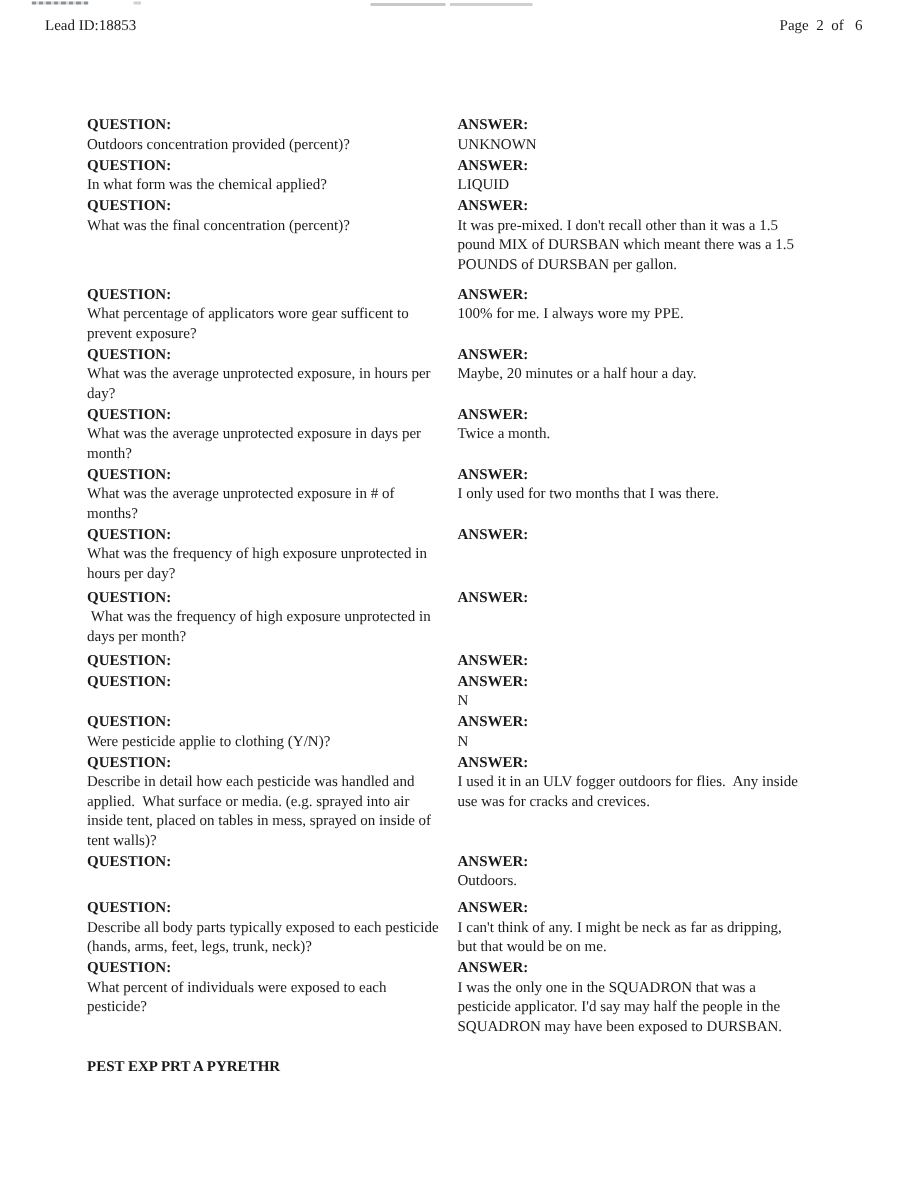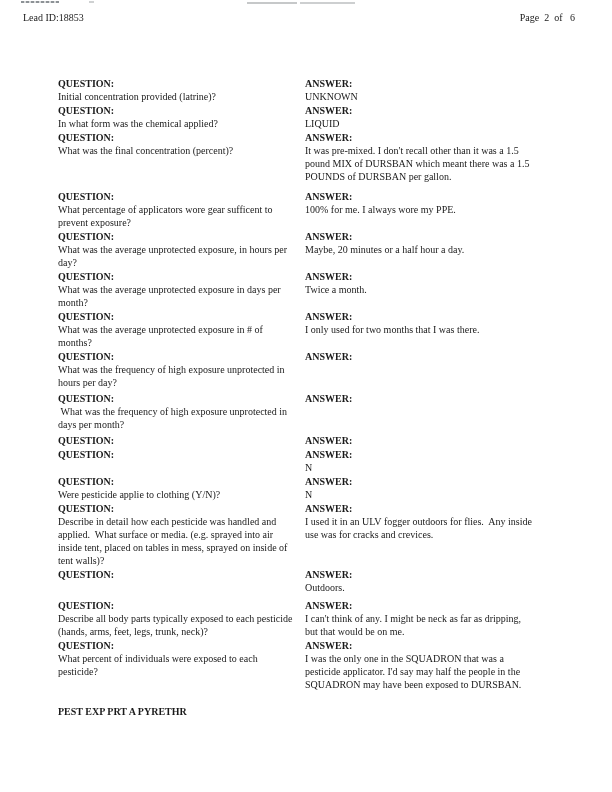--- a/index.html
+++ b/index.html
@@ -23,21 +23,21 @@
     left: 21px; top: 1px; width: 38px; height: 2px;
     background: repeating-linear-gradient(90deg, #8d9296 0 3px, #d8dadb 3px 5px);
   }
   .a1b { left: 89px; top: 1px; width: 5px; height: 2px; background: #cfd1d2; }
   .a2 { left: 247px; top: 2px; width: 50px; height: 2px; background: #c6c8c9; }
   .a3 { left: 300px; top: 2px; width: 55px; height: 2px; background: #cdcfd0; }
 
   .header {
     display: flex;
     justify-content: space-between;
-    padding: 11px 37px 0 23px;
+    padding: 11px 37px 0 30px;
     font-size: 10px;
     line-height: 13px;
   }
   .header .page-num { white-space: pre; }
 
   .qa-list {
     margin: 53px 76px 0 58px;
   }
   .qa-row {
     display: grid;
@@ -74,21 +74,21 @@
 
   <div class="header">
     <span>Lead ID:18853</span>
     <span class="page-num">Page  2  of   6</span>
   </div>
 
   <div id="qa-list" class="qa-list">
   <div class="qa-row">
     <div class="q-cell">
       <div class="label">QUESTION:</div>
-      <div class="text">Initial concentration provided (latrine)?</div>
+      <div class="text">Outdoors concentration provided (percent)?</div>
     </div>
     <div class="a-cell">
       <div class="label">ANSWER:</div>
       <div class="text">UNKNOWN</div>
     </div>
   </div>
 
   <div class="qa-row">
     <div class="q-cell">
       <div class="label">QUESTION:</div>

